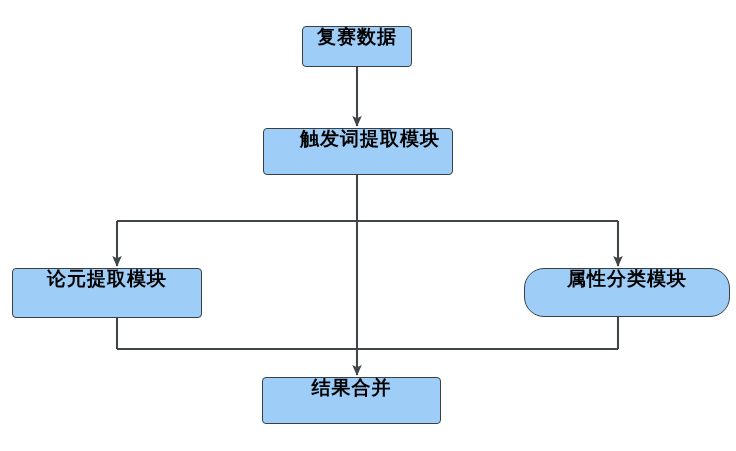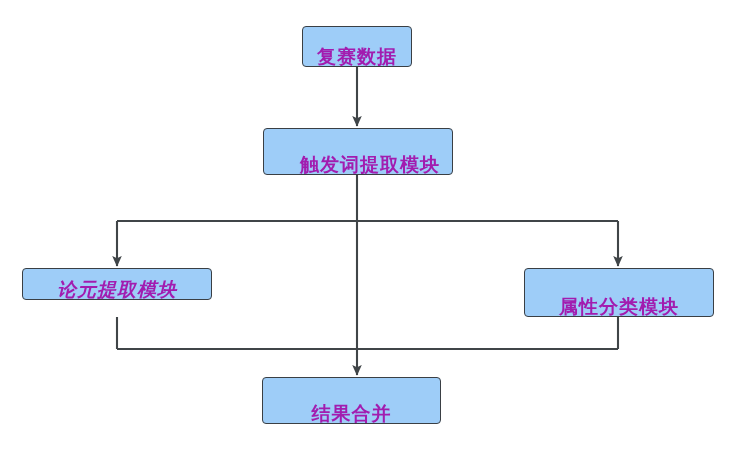--- a/index.html
+++ b/index.html
@@ -23,41 +23,41 @@
     position: absolute;
     left: 0;
     top: 0;
     width: 736px;
     height: 451px;
   }
   .node {
     position: absolute;
     box-sizing: border-box;
     display: flex;
-    align-items: flex-end;
+    align-items: flex-start;
     justify-content: center;
     background: #9ecdf8;
     border: 1.6px solid #3a3f44;
     border-radius: 4px;
-    color: #a21caf;
+    color: #000000;
     font-weight: bold;
     font-size: 19px;
     letter-spacing: 1px;
     line-height: 1;
     white-space: nowrap;
     z-index: 2;
   }
   .node-label {
     pointer-events: none;
   }
   
   #node-source      { left: 302px; top: 26px;  width: 110px; height: 41px; }
   #node-trigger     { left: 263px; top: 128px; width: 190px; height: 47px; padding-left: 24px; }
-  #node-argument    { left: 22px;  top: 268px; width: 190px; height: 32px; font-style: italic; }
-  #node-attribute   { left: 524px; top: 268px; width: 190px; height: 49px; }
+  #node-argument    { left: 12px;  top: 268px; width: 190px; height: 50px; }
+  #node-attribute   { left: 524px; top: 268px; width: 206px; height: 49px; border-radius: 20px; }
   #node-merge       { left: 262px; top: 377px; width: 179px; height: 47px; }
 </style>
 </head>
 <body>
 
 <div id="canvas">
 
   <svg id="edge-layer" viewBox="0 0 736 451">
     <defs>
       <marker id="arrowhead" viewBox="0 0 10 10" refX="9.2" refY="5" markerWidth="5.2" markerHeight="5.2" orient="auto-start-reverse">

